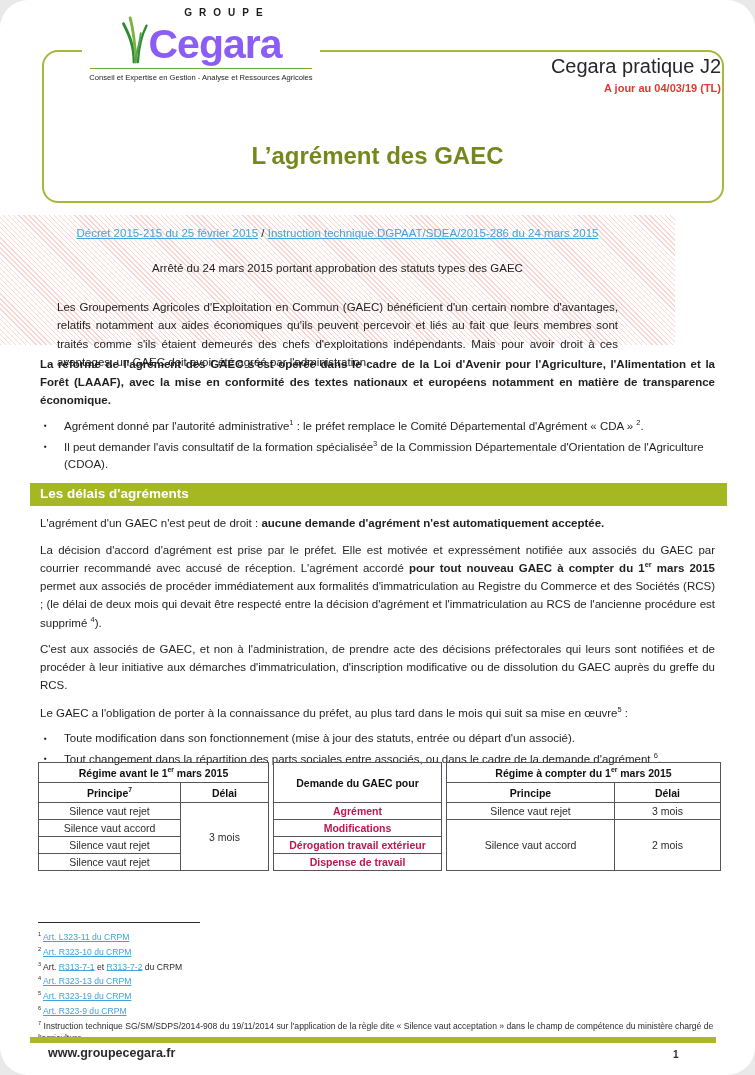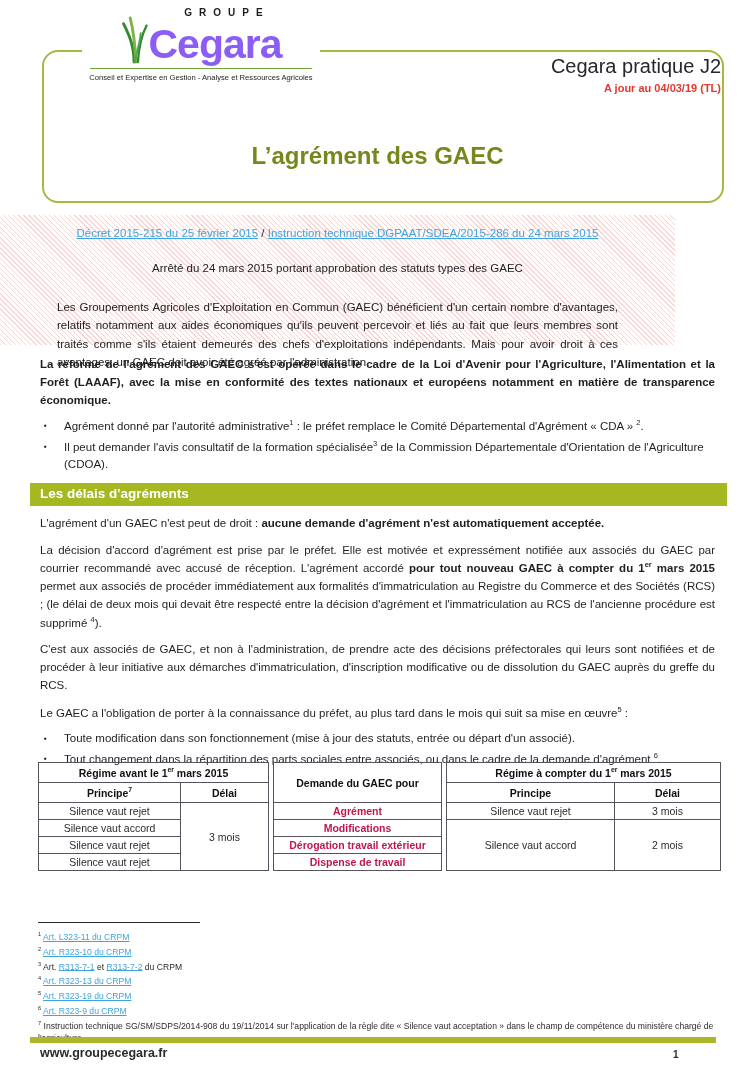--- a/index.html
+++ b/index.html
@@ -1,20 +1,20 @@
 <!DOCTYPE html>
 <html><head>
 <meta charset="utf-8">
 <style>
   * { margin:0; padding:0; box-sizing:border-box; }
   html,body { background:#e9e9e9; }
   .page {
     position:relative; width:755px; height:1075px; margin:0 auto;
     background:#ffffff; overflow:hidden;
-    font-family:"Liberation Sans", sans-serif; color:#1f1f1f;
+    font-family:"Liberation Sans", sans-serif; color:#1f1f1f;border-radius:28px;
   }
 
   
   .header-box {
     position:absolute; left:42px; top:50px; width:682px; height:153px;
     border:2px solid #aab73e; border-radius:16px; background:#fff;
   }
   .brand {
     position:absolute; left:82px; top:5px; width:238px;
     background:#fff; text-align:center; padding:2px 6px 3px; z-index:2;
@@ -67,21 +67,21 @@
 
   
   .footnotes { position:absolute; left:38px; top:922px; width:684px;
                font-size:8.6px; line-height:1.5; color:#2b2b2b; }
   .fn-sep { width:162px; border-top:1.5px solid #2b2b2b; margin-bottom:7px; }
   .fn a { color:#3fa3dc; text-decoration:underline; }
   .fn { margin-top:1px; }
 
   
   .footer-bar { position:absolute; left:30px; top:1037px; width:686px; height:6px; background:#aeb62a; }
-  .footer-url { position:absolute; left:40px; top:1046px; font-size:12.5px; font-weight:bold; color:#2b2b2b; }
+  .footer-url { position:absolute; left:48px; top:1046px; font-size:12.5px; font-weight:bold; color:#2b2b2b; }
   .footer-page { position:absolute; left:673px; top:1049px; font-size:10px; font-weight:bold; color:#2b2b2b; }
 </style>
 </head>
 <body>
 
 <div class="page">
 
   <div class="header-box"></div>
 
   <div class="brand">

